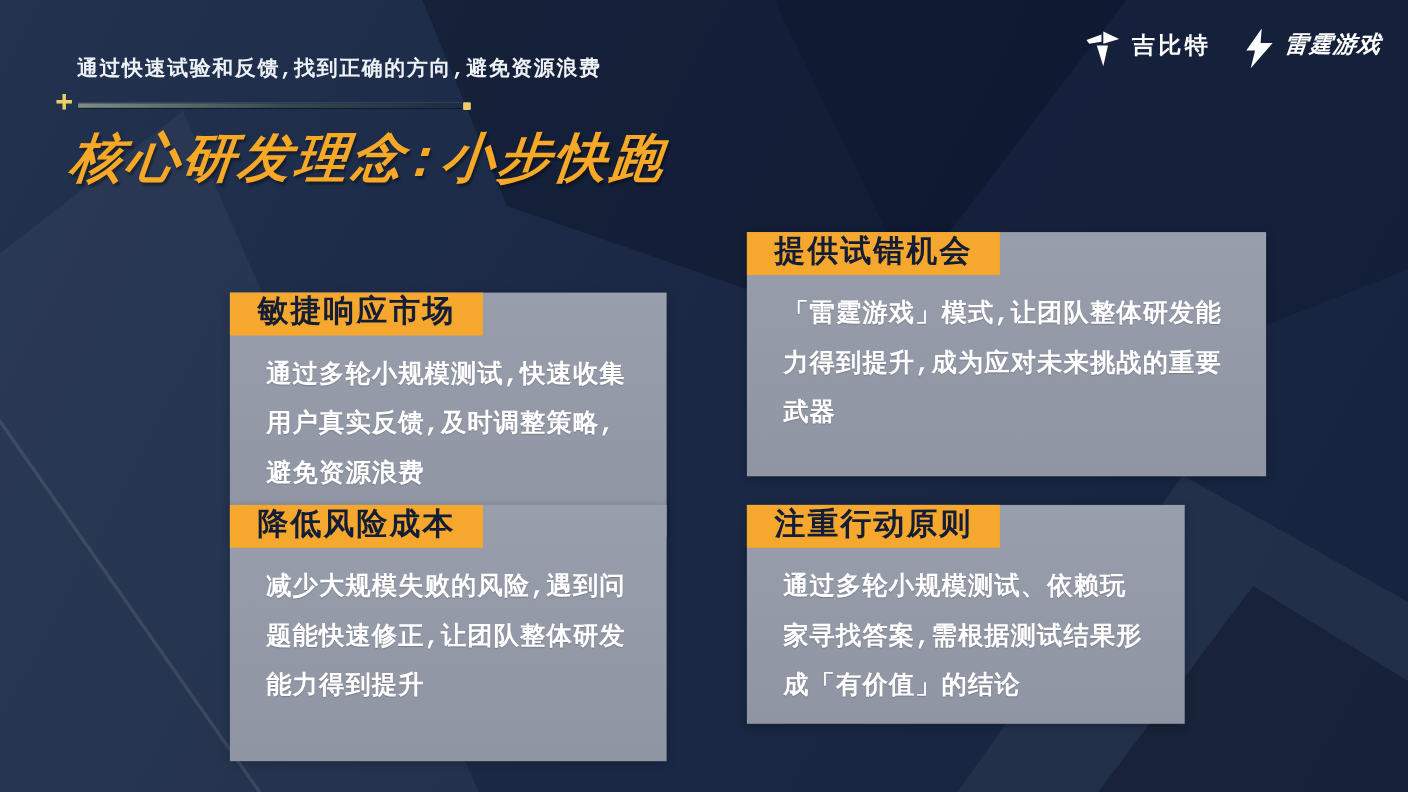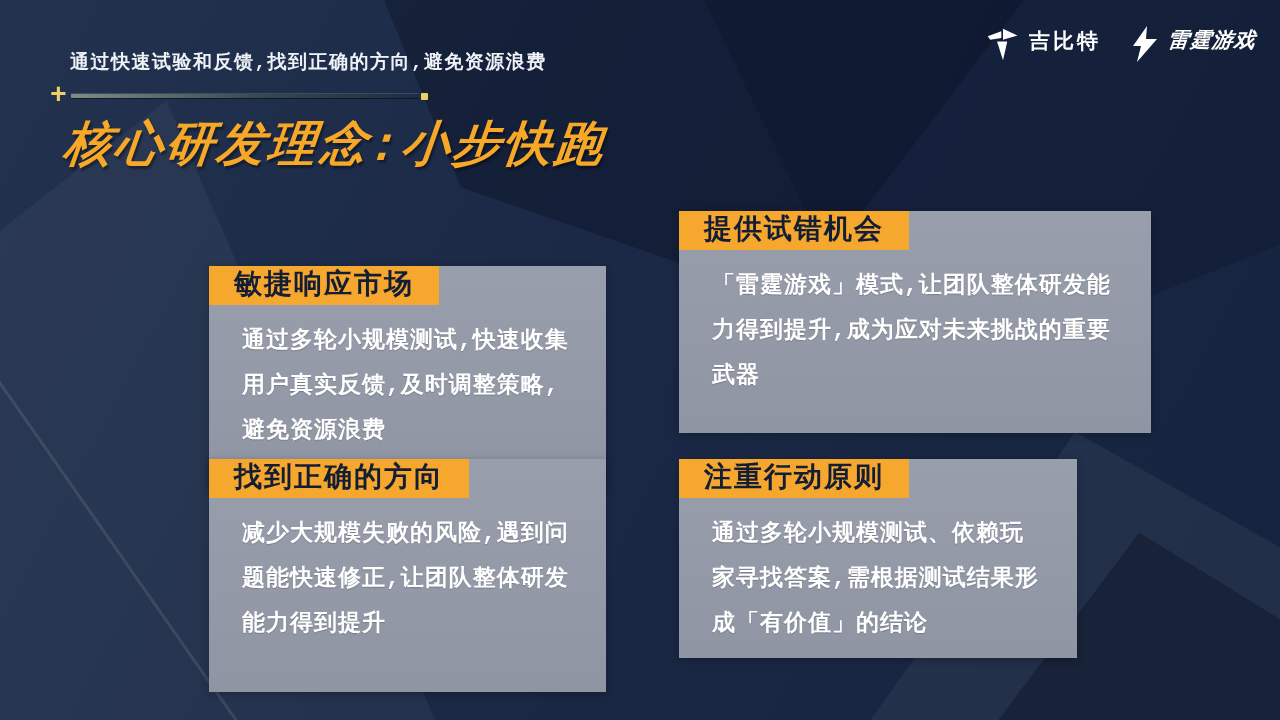--- a/index.html
+++ b/index.html
@@ -114,21 +114,21 @@
     <div class="card-badge">敏捷响应市场</div>
     <p class="card-body">通过多轮小规模测试,快速收集用户真实反馈,及时调整策略,避免资源浪费</p>
   </section>
 
   <section class="card c2">
     <div class="card-badge">提供试错机会</div>
     <p class="card-body">「雷霆游戏」模式,让团队整体研发能力得到提升,成为应对未来挑战的重要武器</p>
   </section>
 
   <section class="card c3">
-    <div class="card-badge">找到正确的方向</div>
+    <div class="card-badge">降低风险成本</div>
     <p class="card-body">减少大规模失败的风险,遇到问题能快速修正,让团队整体研发能力得到提升</p>
   </section>
 
   <section class="card c4">
     <div class="card-badge">注重行动原则</div>
     <p class="card-body">通过多轮小规模测试、依赖玩家寻找答案,需根据测试结果形成「有价值」的结论</p>
   </section>
 
 </div>
 

